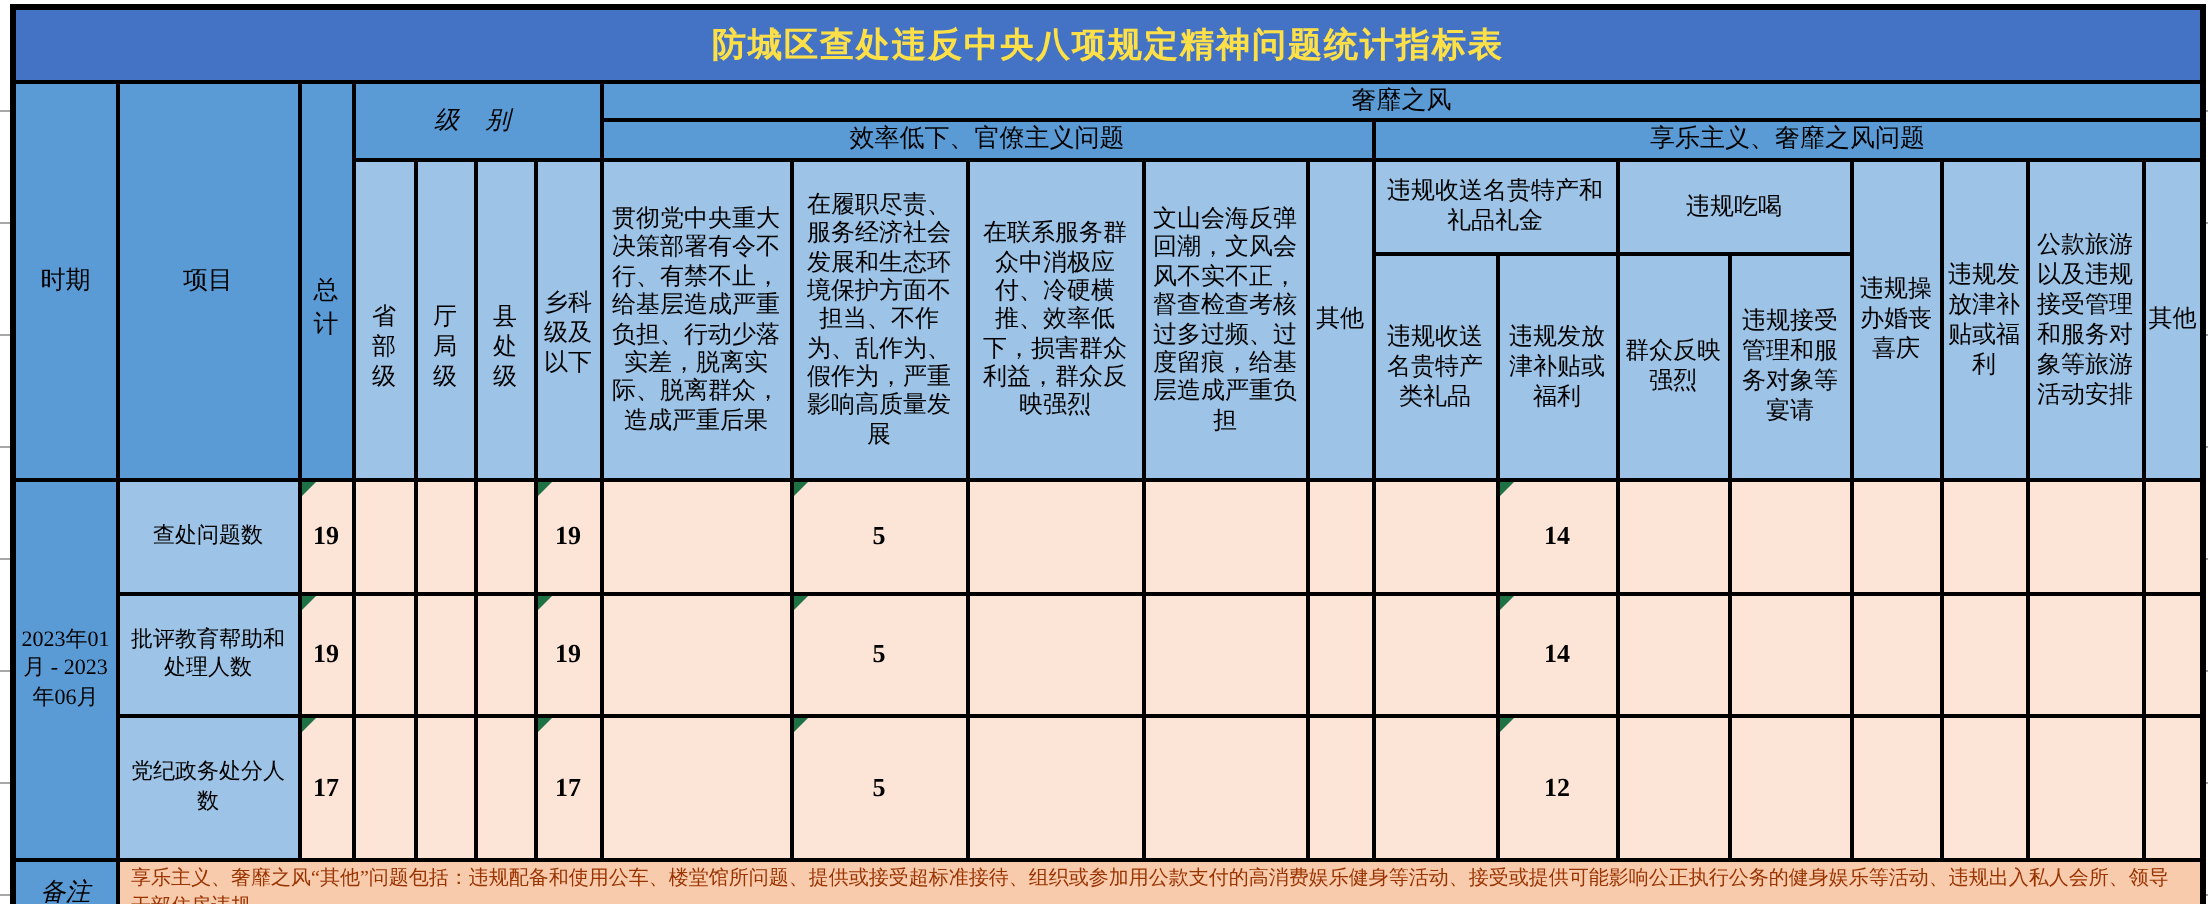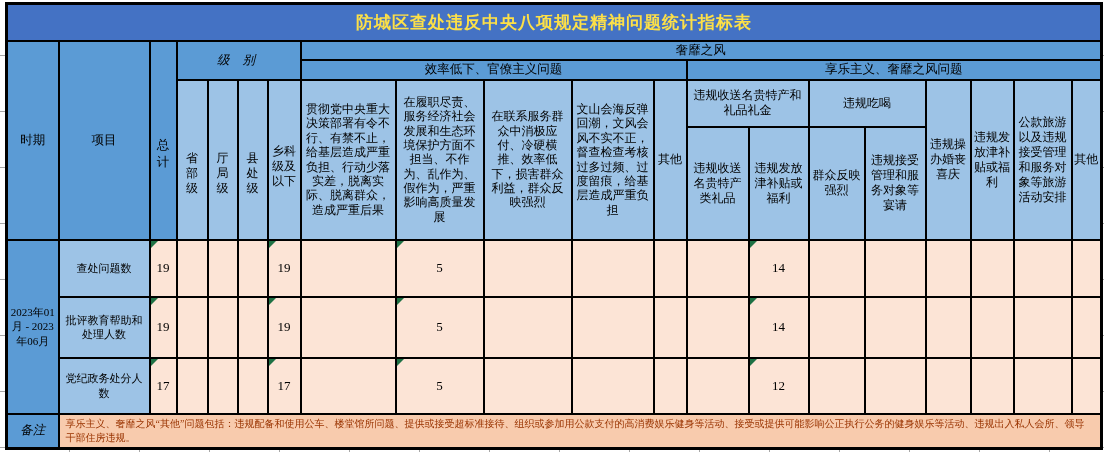--- a/index.html
+++ b/index.html
@@ -27,21 +27,21 @@
     border:2px solid #000; text-align:center; vertical-align:middle;
     padding:0 1px; color:#000; overflow:hidden;
   }
   .title-cell {
     background:#4472C4; color:#fde047; font-weight:bold;
     font-size:17px; letter-spacing:1px;
   }
   .mid   { background:#5B9BD5; font-size:12.5px; }
   .light { background:#9DC3E6; font-size:12px; line-height:1.25; }
   .flong { background:#9DC3E6; font-size:12px; line-height:1.2; padding:0 2px; }
-  .val   { background:#FCE4D6; font-size:13px; position:relative; }
+  .val   { background:#FCE4D6; font-size:13px; position:relative;font-weight:bold; }
   .tri {
     position:absolute; top:0; left:0; width:0; height:0;
     border-top:7px solid #1E7145; border-right:7px solid transparent;
   }
   .note-label { background:#5B9BD5; font-size:12.5px;font-style:italic; }
   .note-cell  {
     background:#F8CBAD; color:#993300; text-align:left;
     font-size:10px; line-height:1.35; padding:1px 6px;
   }
   .w1 { display:inline-block; width:1.1em;margin-top:28px; }
@@ -162,21 +162,21 @@
       <td class="val"></td>
       <td class="val">14<span class="tri"></span></td>
       <td class="val"></td>
       <td class="val"></td>
       <td class="val"></td>
       <td class="val"></td>
       <td class="val"></td>
       <td class="val"></td>
     </tr>
 
-    <tr style="height:56px">
+    <tr style="height:72px">
       <td class="light plabel">党纪政务处分人数</td>
       <td class="val">17<span class="tri"></span></td>
       <td class="val"></td>
       <td class="val"></td>
       <td class="val"></td>
       <td class="val">17<span class="tri"></span></td>
       <td class="val"></td>
       <td class="val">5<span class="tri"></span></td>
       <td class="val"></td>
       <td class="val"></td>

